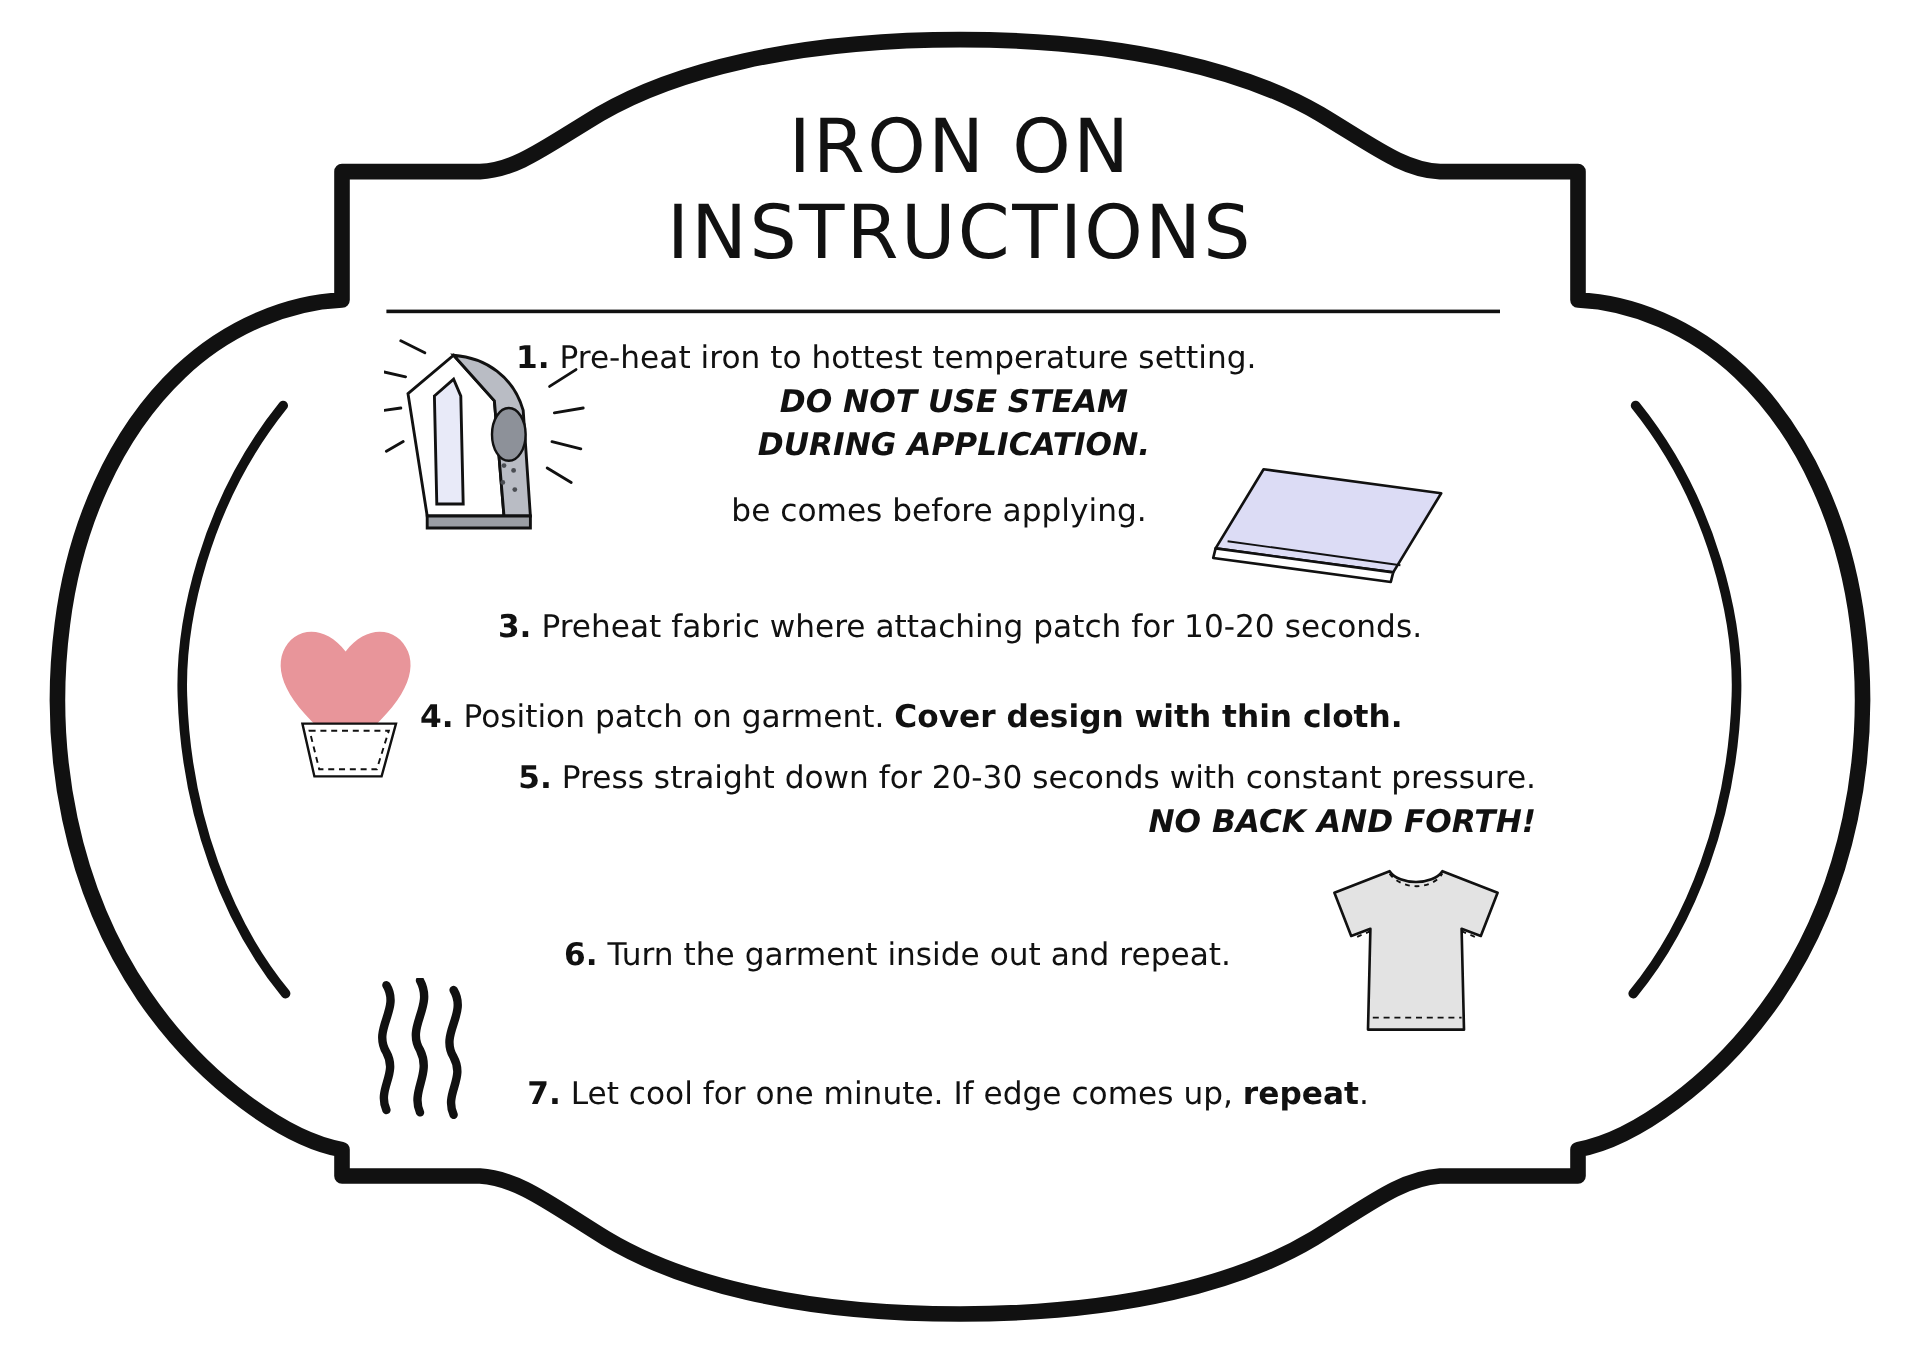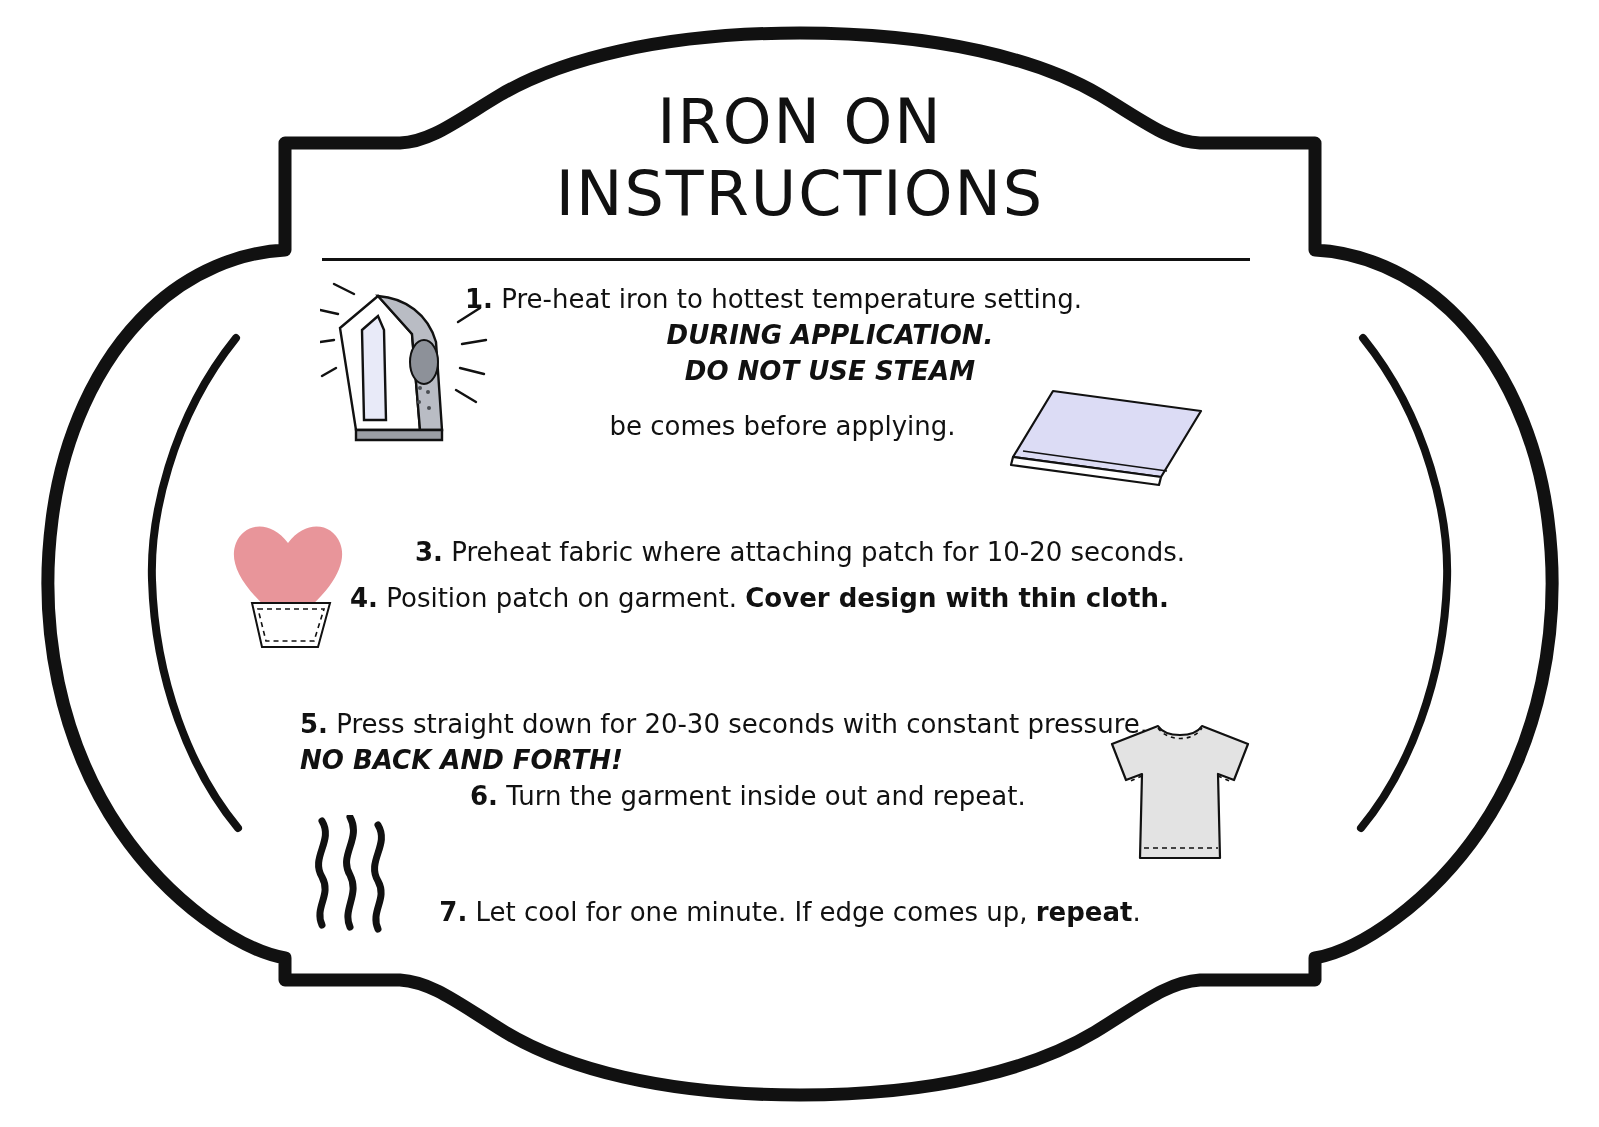--- a/index.html
+++ b/index.html
@@ -61,26 +61,26 @@
   .step .num {
     font-weight: bold;
   }
   .ital-bold {
     font-style: italic;
     font-weight: bold;
   }
   .bold {
     font-weight: bold;
   }
-  .s1 { left: 430px; top: 281px; width: 730px; text-align: center; margin-left: 35px; }
+  .s1 { left: 430px; top: 281px; width: 730px; text-align: center; }
   .s1 .line1 { text-align: left; }
   .s2 { left: 575px; top: 408px; width: 415px; text-align: center; }
-  .s3 { left: 355px; top: 534px; width: 890px; text-align: center; }
+  .s3 { left: 355px; top: 505px; width: 890px; text-align: center; }
   .s4 { left: 350px; top: 580px; width: 890px; text-align: left; }
-  .s5 { left: 300px; top: 706px; width: 980px; text-align: left; }
+  .s5 { left: 300px; top: 631px; width: 980px; text-align: right; }
   .s6 { left: 470px; top: 778px; width: 640px; }
   .s7 { left: 390px; top: 874px; width: 800px; text-align: center; margin-top: 20px; }
 
   .art { position: absolute; }
   .art-iron  { left: 320px; top: 280px;  width: 180px; height: 175px; }
   .art-cloth { left: 1005px; top: 385px; width: 205px; height: 105px; }
   .art-heart { left: 222px; top: 505px;  width: 135px; height: 145px; }
   .art-shirt { left: 1098px; top: 718px; width: 165px; height: 150px; }
   .art-steam { left: 300px; top: 815px;  width: 100px; height: 120px; }
 </style>
@@ -127,22 +127,22 @@
 
     <div class="title">IRON ON
 INSTRUCTIONS</div>
     <div class="title-rule"></div>
 
     <div class="step s1">
       <div class="line1">
         <span class="num">1.</span>
         <span>Pre-heat iron to hottest temperature setting.</span>
       </div>
+      <div class="ital-bold">DO NOT USE STEAM</div>
       <div class="ital-bold">DURING APPLICATION.</div>
-      <div class="ital-bold">DO NOT USE STEAM</div>
     </div>
 
     <div class="step s2">
       <div>be comes before applying.</div>
     </div>
 
     <div class="step s3">
       <span class="num">3.</span>
       <span>Preheat fabric where attaching patch for 10-20 seconds.</span>
     </div>

